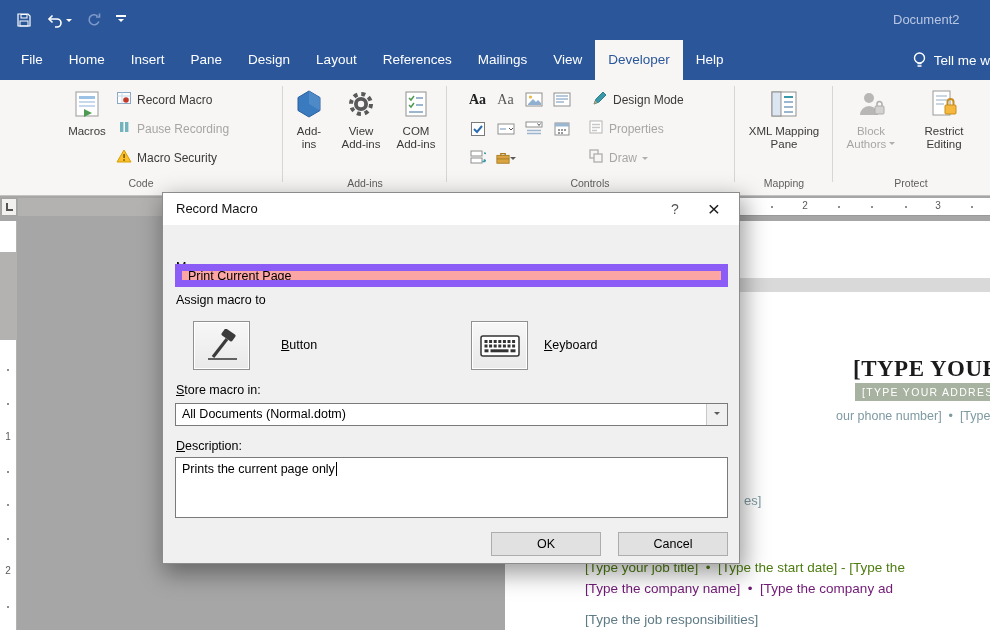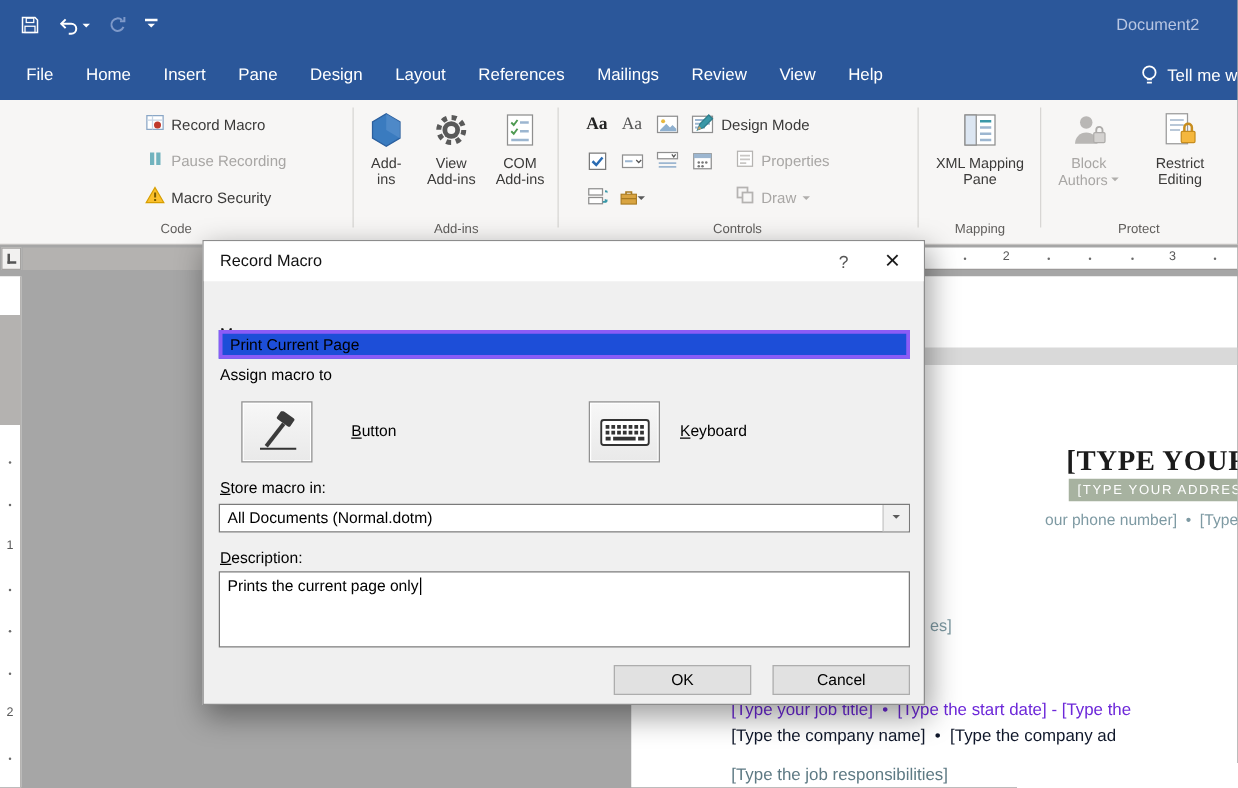--- a/index.html
+++ b/index.html
@@ -55,33 +55,33 @@
   .vtick { position:absolute; left:7px; width:2px; height:2px; border-radius:50%; background:#6a6a6a; }
   .vnum { position:absolute; left:0; right:0; text-align:center; font-size:10px; color:#595959; }
 
   .page { position:absolute; left:505px; top:221px; width:485px; bottom:0; background:#ffffff; z-index:1; }
   .band { position:absolute; left:0; right:0; top:57px; height:14px; background:#d9d9d9; }
   .frag { position:absolute; white-space:pre; }
   .doc-name { left:348px; top:135px; font-family:"Liberation Serif", serif; font-weight:bold; font-size:23px; letter-spacing:0.5px; color:#1b1b1b; }
   .doc-addr { left:350px; top:162px; height:18px; line-height:18px; width:290px; background:#a7b2a0; color:#ffffff; font-size:10.5px; letter-spacing:1.3px; padding-left:7px; }
   .doc-contact { left:331px; top:188px; font-size:12.5px; color:#7e9aa3; }
   .doc-objective { left:239px; top:272px; font-size:13px; color:#7e9aa3; }
-  .doc-exp1 { left:80px; top:339px; font-size:13.5px; color:#6d28d9; }
-  .doc-exp2 { left:80px; top:360px; font-size:13.5px; color:#0f172a; }
+  .doc-exp1 { left:80px; top:339px; font-size:13.5px; color:#4d7c0f; }
+  .doc-exp2 { left:80px; top:360px; font-size:13.5px; color:#701a75; }
   .doc-exp3 { left:80px; top:391px; font-size:13.5px; color:#5e7a84; }
 
   
   .dialog { position:absolute; left:162px; top:192px; width:578px; height:372px; background:#f0f0f0; border:1px solid #8c8c8c; box-shadow:3px 8px 22px 2px rgba(0,0,0,0.38); z-index:10; }
   .dlg-titlebar { position:absolute; left:0; top:0; right:0; height:32px; background:#ffffff; }
   .dlg-title { position:absolute; left:13px; top:0; line-height:32px; font-size:13px; color:#111; }
   .dlg-help { position:absolute; right:48px; top:1px; width:32px; height:30px; border:none; background:transparent; font-size:14px; color:#555; cursor:pointer; font-family:"Liberation Sans", sans-serif; }
   .dlg-close { position:absolute; right:4px; top:1px; width:42px; height:30px; border:none; background:transparent; font-size:21px; color:#1a1a1a; cursor:pointer; font-family:"Liberation Sans", sans-serif; line-height:28px; }
   .dlg-label { position:absolute; left:13px; display:block; font-size:12.5px; color:#000; }
   .ak::first-letter { text-decoration:underline; }
-  .dlg-input { position:absolute; left:12px; width:553px; height:23px; border:3px solid #8b5cf6; background:#1d4ed8; font-family:"Liberation Sans", sans-serif; font-size:12.5px; color:#000; padding:0 6px; }
+  .dlg-input { position:absolute; left:12px; width:553px; height:23px; border:7px solid #8b5cf6; background:#fca5a5; font-family:"Liberation Sans", sans-serif; font-size:12.5px; color:#000; padding:0 6px; }
   .icon-box { position:absolute; width:57px; height:49px; background:linear-gradient(#f7f7f7,#e9e9e9); border:1px solid #919191; box-shadow:inset 0 0 0 1px #ffffff; cursor:pointer; display:flex; align-items:center; justify-content:center; }
   .icon-label { position:absolute; display:inline-block; font-size:12.5px; color:#000; }
   .combo { position:absolute; left:12px; width:553px; height:23px; background:#fff; border:1px solid #7a7a7a; font-size:12.5px; color:#000; cursor:pointer; }
   .combo .val { position:absolute; left:6px; top:0; line-height:21px; }
   .combo-btn { position:absolute; right:0; top:0; bottom:0; width:21px; background:#f0f0f0; border-left:1px solid #c8c8c8; display:flex; align-items:center; justify-content:center; cursor:pointer; }
   .dlg-textarea { position:absolute; left:12px; width:553px; height:61px; background:#fff; border:1px solid #7a7a7a; font-size:12.5px; color:#000; padding:4px 6px; cursor:text; }
   .text-caret { display:inline-block; width:1px; height:14px; background:#000; vertical-align:-3px; margin-left:1px; }
   .dlg-btn { position:absolute; width:110px; height:24px; background:#e1e1e1; border:1px solid #adadad; font-family:"Liberation Sans", sans-serif; font-size:12.5px; color:#000; cursor:pointer; }
 </style>
 </head>
@@ -121,34 +121,46 @@
 
 <nav class="tabsrow">
   <span class="tab">File</span>
   <span class="tab">Home</span>
   <span class="tab">Insert</span>
   <span class="tab">Pane</span>
   <span class="tab">Design</span>
   <span class="tab">Layout</span>
   <span class="tab">References</span>
   <span class="tab">Mailings</span>
-  <span class="tab">Review</span>
   <span class="tab">View</span>
+  <span class="tab active">Developer</span>
   <span class="tab">Help</span>
   <div class="tellme">
     <svg width="15" height="18" viewBox="0 0 15 18">
         <circle cx="7.5" cy="7" r="5" fill="none" stroke="#fff" stroke-width="1.4"></circle>
         <path d="M5.5 12.5h4M5.5 15h4" stroke="#fff" stroke-width="1.4"></path>
       </svg>
     <span>Tell me w</span>
   </div>
 </nav>
 
 <div class="ribbon">
 
+  <div class="big-btn" style="left:62px;width:50px">
+    <span class="big-icon">
+      <svg width="30" height="30" viewBox="0 0 30 30">
+          <rect x="4" y="3" width="22" height="24" fill="#fff" stroke="#999"></rect>
+          <rect x="7" y="7" width="16" height="3" fill="#9cc3e5"></rect>
+          <rect x="7" y="12" width="16" height="2" fill="#c6d9ec"></rect>
+          <rect x="7" y="16" width="16" height="2" fill="#c6d9ec"></rect>
+          <path d="M12 20l8 4-8 4z" fill="#4e9a51"></path>
+        </svg>
+    </span>
+    <span class="big-label">Macros</span>
+  </div>
   <div class="small-btn" style="left:116px;top:8px">
     <span>
       <svg width="16" height="16" viewBox="0 0 16 16">
           <rect x="1.5" y="2.5" width="13" height="11" fill="#fff" stroke="#8aa7c6"></rect>
           <line x1="1.5" y1="6" x2="14.5" y2="6" stroke="#c7d6e6"></line>
           <line x1="6" y1="2.5" x2="6" y2="13.5" stroke="#c7d6e6"></line>
           <circle cx="10" cy="10" r="2.8" fill="#c0392b"></circle>
         </svg>
     </span>
     <span class="s-label">Record Macro</span>
@@ -270,21 +282,21 @@
     </span>
     <span class="cell">
       <svg width="14" height="14" viewBox="0 0 16 14">
           <rect x="1" y="4" width="14" height="9" fill="#d9a441" stroke="#a87a20"></rect>
           <path d="M5.5 4V2h5v2" fill="none" stroke="#a87a20" stroke-width="1.5"></path>
           <line x1="1" y1="8" x2="15" y2="8" stroke="#a87a20"></line>
         </svg>
       <span class="tri dark"></span>
     </span>
   </div>
-  <div class="small-btn" style="left:556px;top:8px">
+  <div class="small-btn" style="left:592px;top:8px">
     <span>
       <svg width="16" height="16" viewBox="0 0 16 16">
           <path d="M2 14l2-5 7-7 3 3-7 7z" fill="#3a98a8" stroke="#2e7e8c"></path>
           <path d="M2 14l1.2-3.2 2 2z" fill="#caa26a"></path>
         </svg>
     </span>
     <span class="s-label">Design Mode</span>
   </div>
   <div class="small-btn disabled" style="left:588px;top:37px">
     <span>

